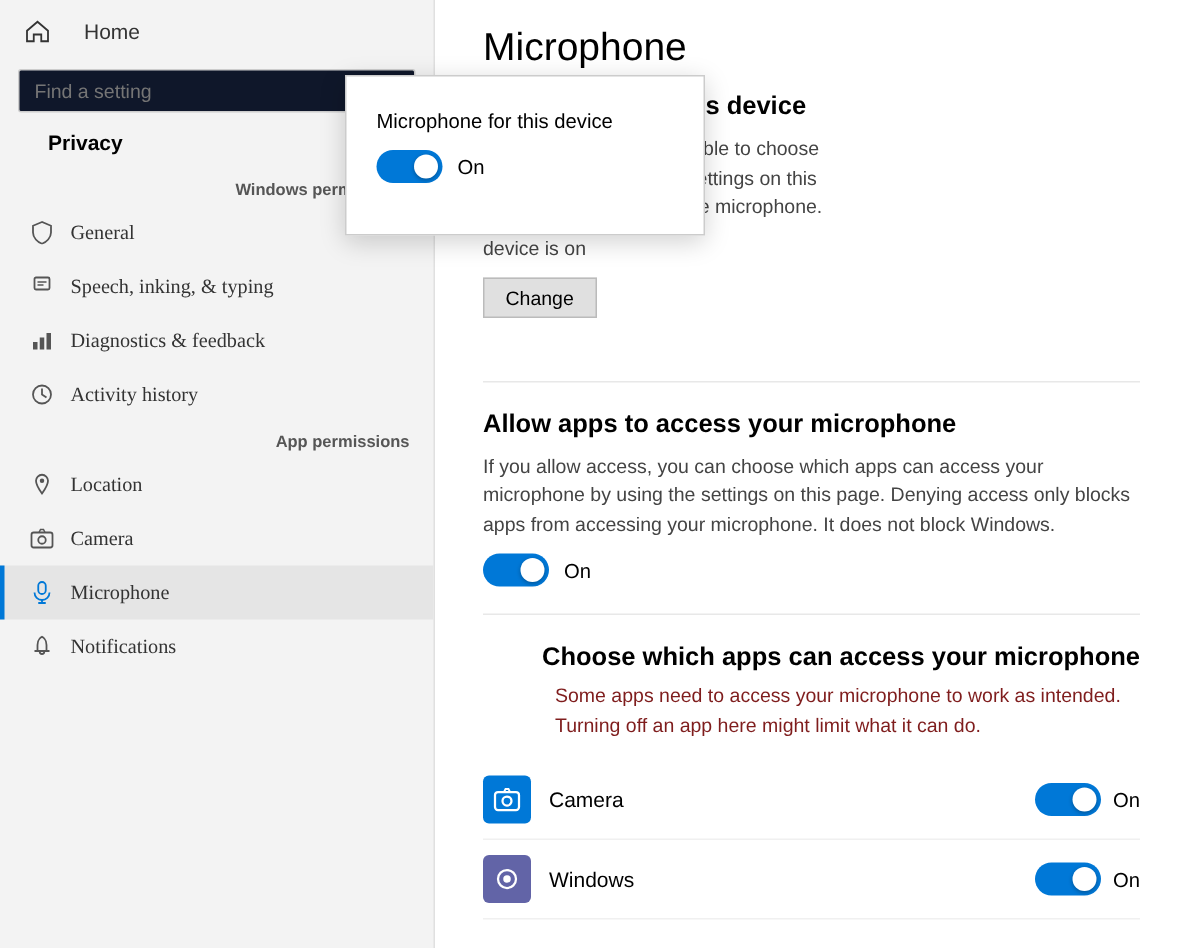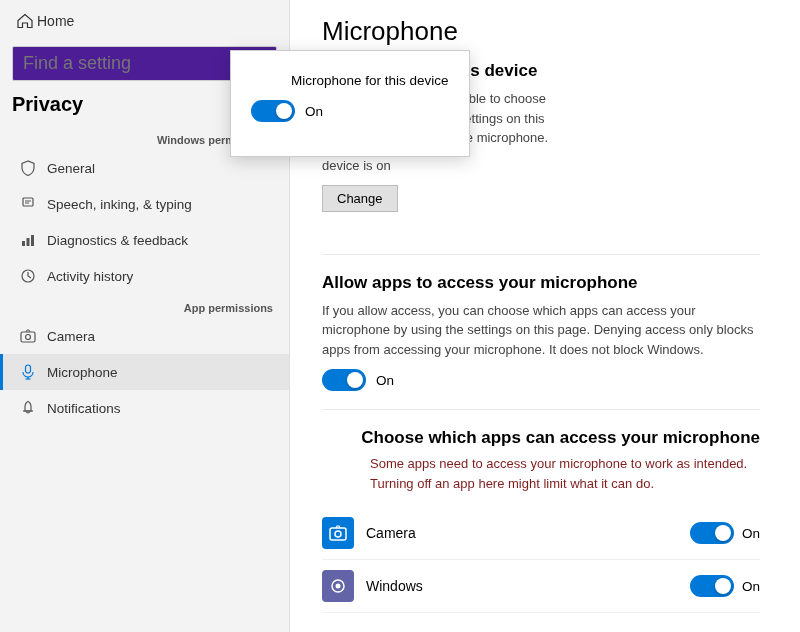--- a/index.html
+++ b/index.html
@@ -23,43 +23,43 @@
       flex-direction: column;
       padding-top: 0;
       height: 632px;
       overflow-y: auto;
       border-right: 1px solid #e0e0e0;
     }
 
     .sidebar-home {
       display: flex;
       align-items: center;
-      gap: 3px;
+      gap: 22px;
       padding: 12px 16px;
       font-size: 14px;
       color: #333;
       cursor: pointer;
     }
 
     .sidebar-search {
       margin: 4px 12px 8px 12px;
       padding: 6px 10px;
       border: 1px solid #ccc;
-      background: #4c1d95;
+      background: #0f172a;
       border-radius: 2px;
-      font-size: 18px;
+      font-size: 13px;
       color: #888;
       outline: none;
       width: calc(100% - 24px);
     }
 
     .sidebar-privacy-label {
-      font-size: 20px;
+      font-size: 14px;
       font-weight: 600;
-      padding: 4px 16px 10px 12px;
+      padding: 4px 16px 10px 32px;
       color: #000;
     }
 
     .sidebar-section-label {
       font-size: 11px;
       font-weight: 600;
       color: #555;
       padding: 8px 16px 4px 16px;
       text-transform: none;
       letter-spacing: 0;
@@ -68,20 +68,21 @@
 
     .sidebar-item {
       display: flex;
       align-items: center;
       gap: 10px;
       padding: 9px 16px;
       font-size: 13.5px;
       color: #333;
       cursor: pointer;
       border-left: 3px solid transparent;
+      font-family: Liberation Serif, serif;
     }
     .sidebar-item.active {
       background: #e5e5e5;
       border-left: 3px solid #0078d7;
     }
 
     .sidebar-icon {
       width: 18px;
       height: 18px;
       display: flex;
@@ -235,21 +236,20 @@
       background: #fff;
       border: 1px solid #ccc;
       box-shadow: 0 4px 16px rgba(0,0,0,0.18);
       padding: 22px 20px 18px 20px;
       z-index: 20;
     }
     .popup-title {
       font-size: 13.5px;
       color: #000;
       margin-bottom: 12px;
-      margin-left: 40px;
     }
   </style>
 </head>
 <body>
 
 <div class="sidebar">
   <div class="sidebar-home">
     <span class="sidebar-icon">
       <svg width="16" height="16" viewBox="0 0 16 16" fill="none">
         <path d="M8 1.5L1 7.5V14.5H5.5V10H10.5V14.5H15V7.5L8 1.5Z" stroke="#333" stroke-width="1.2" fill="none"></path>
@@ -300,20 +300,29 @@
       <svg width="16" height="16" viewBox="0 0 16 16" fill="none">
         <circle cx="8" cy="8" r="6" stroke="#555" stroke-width="1.2" fill="none"></circle>
         <polyline points="8,4 8,8 11,10" stroke="#555" stroke-width="1.2" fill="none"></polyline>
       </svg>
     </span>
     <span>Activity history</span>
   </div>
 
   <div class="sidebar-section-label">App permissions</div>
 
+  <div class="sidebar-item">
+    <span class="sidebar-icon">
+      <svg width="16" height="16" viewBox="0 0 16 16" fill="none">
+        <path d="M8 1.5C5.8 1.5 4 3.3 4 5.5C4 8.5 8 14 8 14C8 14 12 8.5 12 5.5C12 3.3 10.2 1.5 8 1.5Z" stroke="#555" stroke-width="1.2" fill="none"></path>
+        <circle cx="8" cy="5.5" r="1.5" fill="#555"></circle>
+      </svg>
+    </span>
+    <span>Location</span>
+  </div>
 
   <div class="sidebar-item">
     <span class="sidebar-icon">
       <svg width="16" height="16" viewBox="0 0 16 16" fill="none">
         <rect x="1" y="4" width="14" height="10" rx="1.5" stroke="#555" stroke-width="1.2" fill="none"></rect>
         <circle cx="8" cy="9" r="2.5" stroke="#555" stroke-width="1.2" fill="none"></circle>
         <path d="M6 4L7 2H9L10 4" stroke="#555" stroke-width="1" fill="none"></path>
       </svg>
     </span>
     <span>Camera</span>

